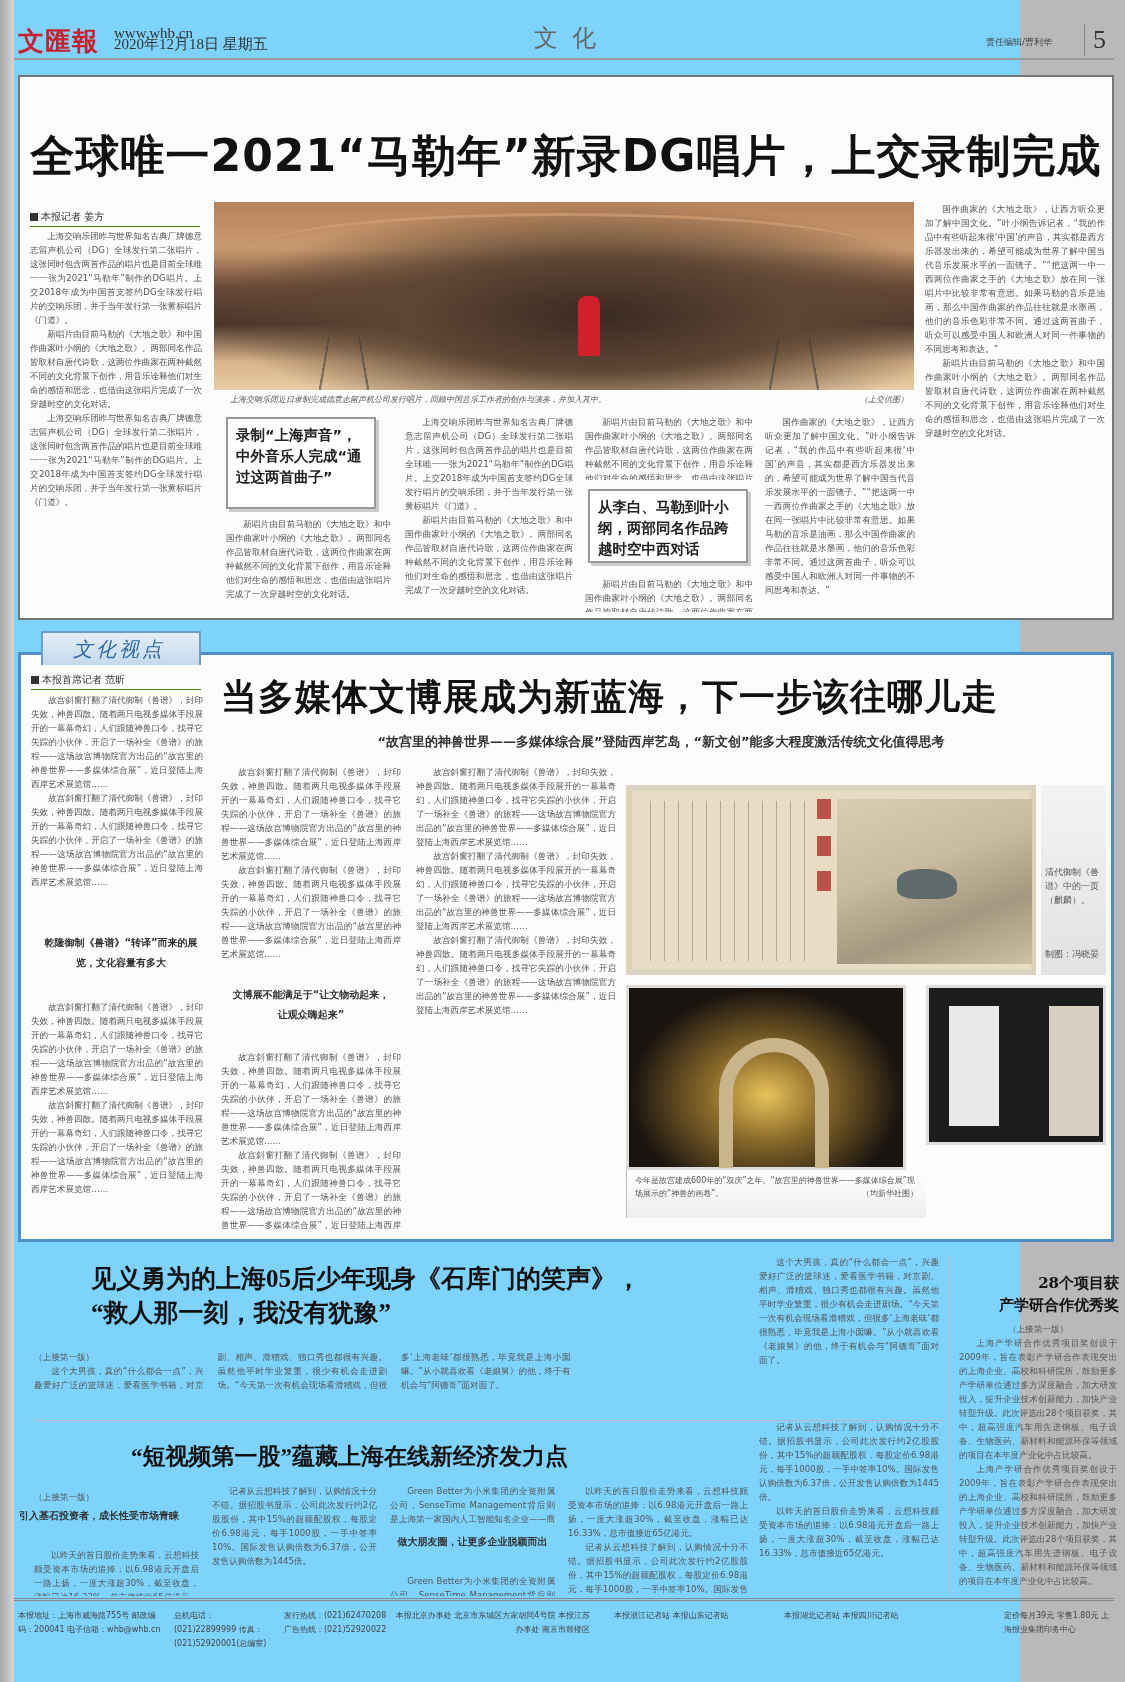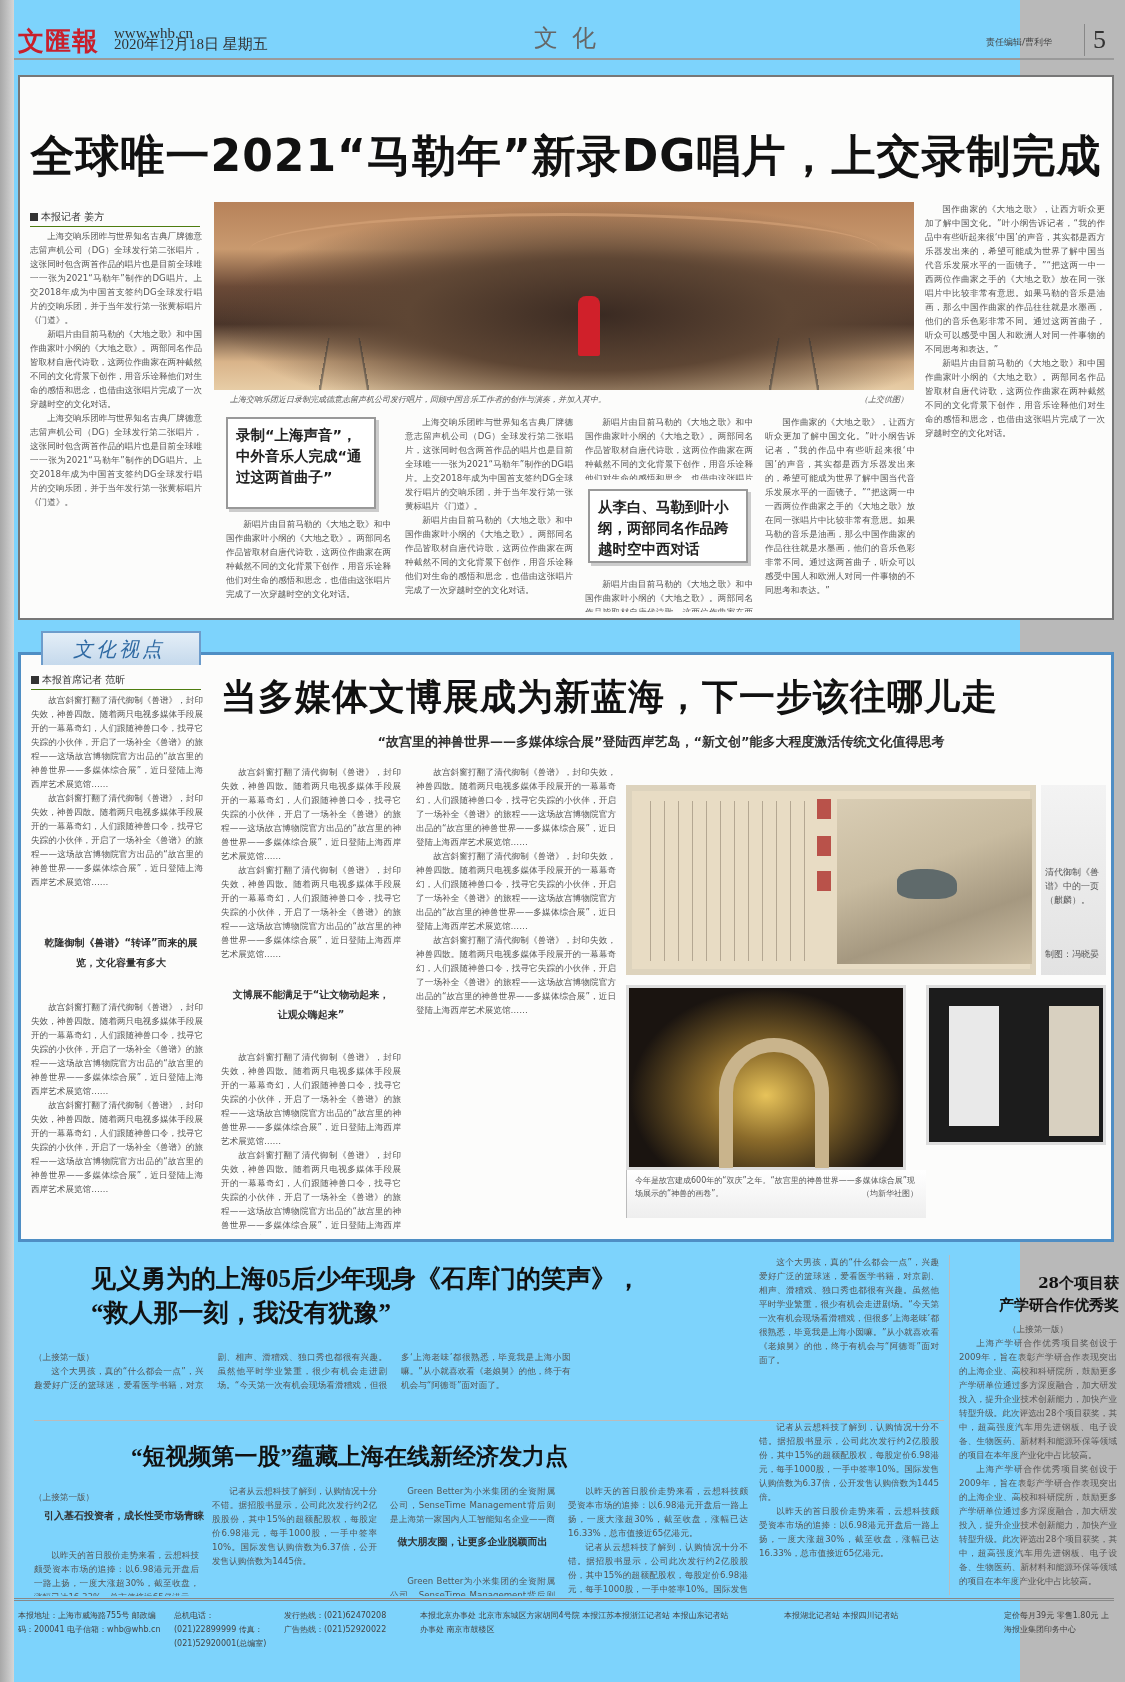--- a/index.html
+++ b/index.html
@@ -205,21 +205,21 @@
   <div class="col" style="left:945px; top:1322px; width:158px; height:272px;">
     <div style="text-align:center;">（上接第一版）</div>
     <p>上海产学研合作优秀项目奖创设于2009年，旨在表彰产学研合作表现突出的上海企业、高校和科研院所，鼓励更多产学研单位通过多方深度融合，加大研发投入，提升企业技术创新能力，加快产业转型升级。此次评选出28个项目获奖，其中，超高强度汽车用先进钢板、电子设备、生物医药、新材料和能源环保等领域的项目在本年度产业化中占比较高。</p>
     <p>上海产学研合作优秀项目奖创设于2009年，旨在表彰产学研合作表现突出的上海企业、高校和科研院所，鼓励更多产学研单位通过多方深度融合，加大研发投入，提升企业技术创新能力，加快产业转型升级。此次评选出28个项目获奖，其中，超高强度汽车用先进钢板、电子设备、生物医药、新材料和能源环保等领域的项目在本年度产业化中占比较高。</p>
   </div>
 
   <div class="rule" style="left:20px; top:1420px; width:910px;"></div>
 
   <div class="headline3" style="left:110px; top:1440px; width:620px; font-size:23px;">“短视频第一股”蕴藏上海在线新经济发力点</div>
   <div class="col" style="left:20px; top:1490px; width:160px; height:20px;">（上接第一版）</div>
-  <div class="inhead" style="left:30px; top:1506px; width:160px; text-align:left;">引入基石投资者，成长性受市场青睐</div>
+  <div class="inhead" style="left:5px; top:1506px; width:160px; text-align:left;">引入基石投资者，成长性受市场青睐</div>
   <div class="col" style="left:20px; top:1548px; width:165px; height:48px;">
       <p>以昨天的首日股价走势来看，云想科技颇受资本市场的追捧：以6.98港元开盘后一路上扬，一度大涨超30%，截至收盘，涨幅已达16.33%，总市值接近65亿港元。</p>
     </div>
   <div class="col" style="left:198px; top:1484px; width:165px; height:112px;">
       <p>记者从云想科技了解到，认购情况十分不错。据招股书显示，公司此次发行约2亿股股份，其中15%的超额配股权，每股定价6.98港元，每手1000股，一手中签率10%。国际发售认购倍数为6.37倍，公开发售认购倍数为1445倍。</p>
     </div>
   <div class="col" style="left:376px; top:1484px; width:165px; height:40px;">
       <p>Green Better为小米集团的全资附属公司，SenseTime Management背后则是上海第一家国内人工智能知名企业——商汤科技。</p>
     </div>
   <div class="inhead" style="left:376px; top:1532px; width:165px;">做大朋友圈，让更多企业脱颖而出</div>
@@ -232,18 +232,18 @@
     </div>
   <div class="col" style="left:745px; top:1420px; width:180px; height:176px;">
       <p>记者从云想科技了解到，认购情况十分不错。据招股书显示，公司此次发行约2亿股股份，其中15%的超额配股权，每股定价6.98港元，每手1000股，一手中签率10%。国际发售认购倍数为6.37倍，公开发售认购倍数为1445倍。</p>
       <p>以昨天的首日股价走势来看，云想科技颇受资本市场的追捧：以6.98港元开盘后一路上扬，一度大涨超30%，截至收盘，涨幅已达16.33%，总市值接近65亿港元。</p>
     </div>
 
   <div class="footer">
     <div class="f" style="left:4px; width:150px; white-space:normal;">本报地址：上海市威海路755号  邮政编码：200041  电子信箱：whb@whb.cn</div>
     <div class="f" style="left:160px; width:100px; white-space:normal;">总机电话：(021)22899999  传真：(021)52920001(总编室)</div>
     <div class="f" style="left:270px; width:110px; white-space:normal;">发行热线：(021)62470208  广告热线：(021)52920022</div>
-    <div class="f" style="left:406px; width:200px; white-space:normal;">本报北京办事处 北京市东城区方家胡同4号院  本报江苏办事处 南京市鼓楼区</div>
+    <div class="f" style="left:376px; width:200px; white-space:normal;text-align:right;">本报北京办事处 北京市东城区方家胡同4号院  本报江苏办事处 南京市鼓楼区</div>
     <div class="f" style="left:600px; width:160px; white-space:normal;">本报浙江记者站  本报山东记者站</div>
     <div class="f" style="left:770px; width:200px; white-space:normal;">本报湖北记者站  本报四川记者站</div>
     <div class="f" style="left:990px; width:110px; white-space:normal;">定价每月39元  零售1.80元  上海报业集团印务中心</div>
   </div>
 </div>
 
 </body></html>

